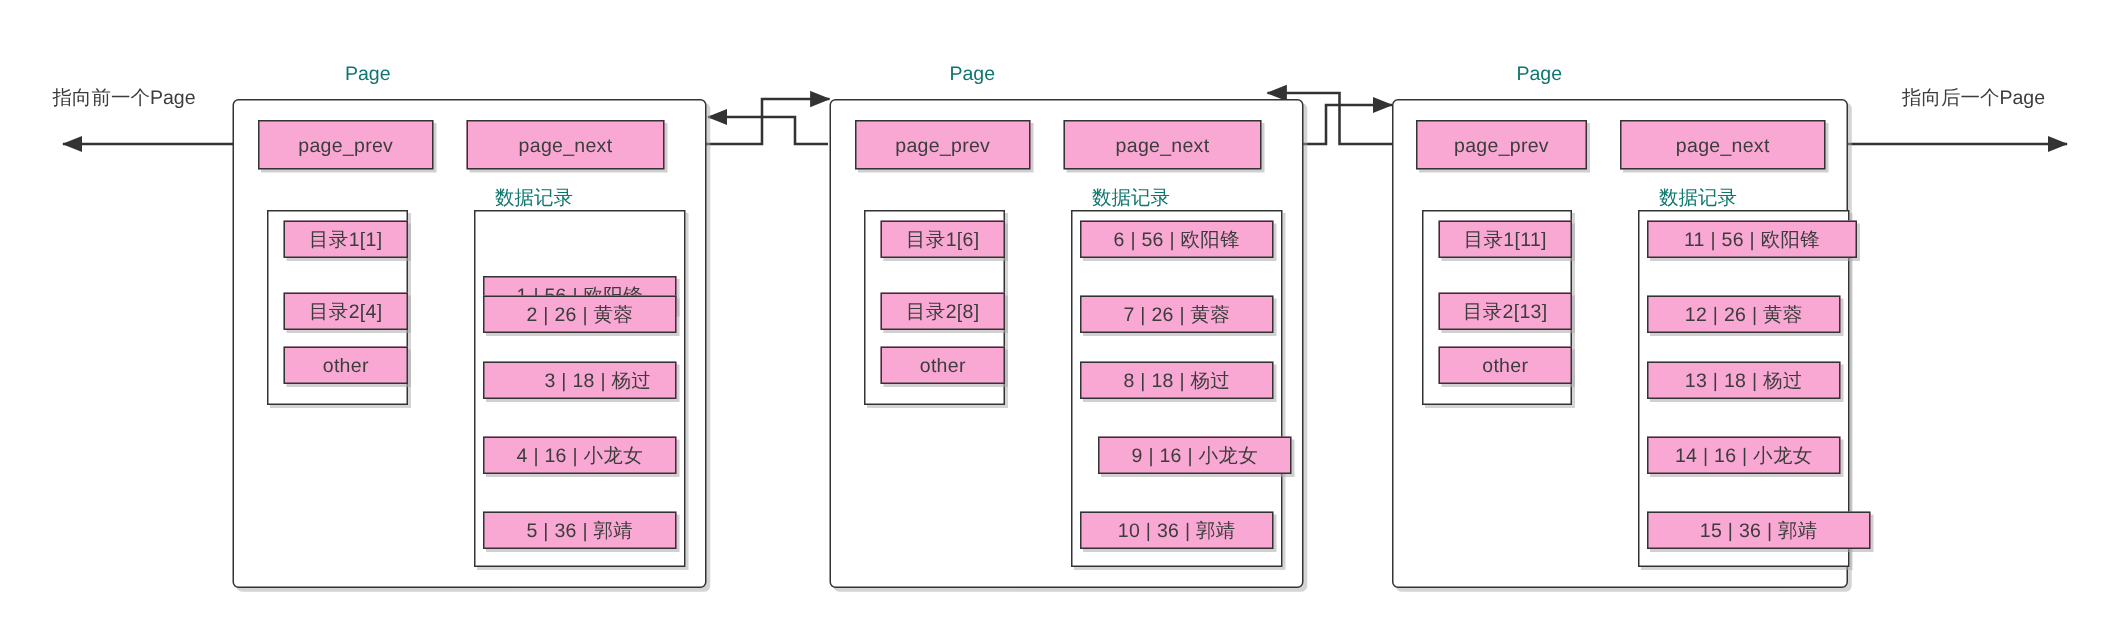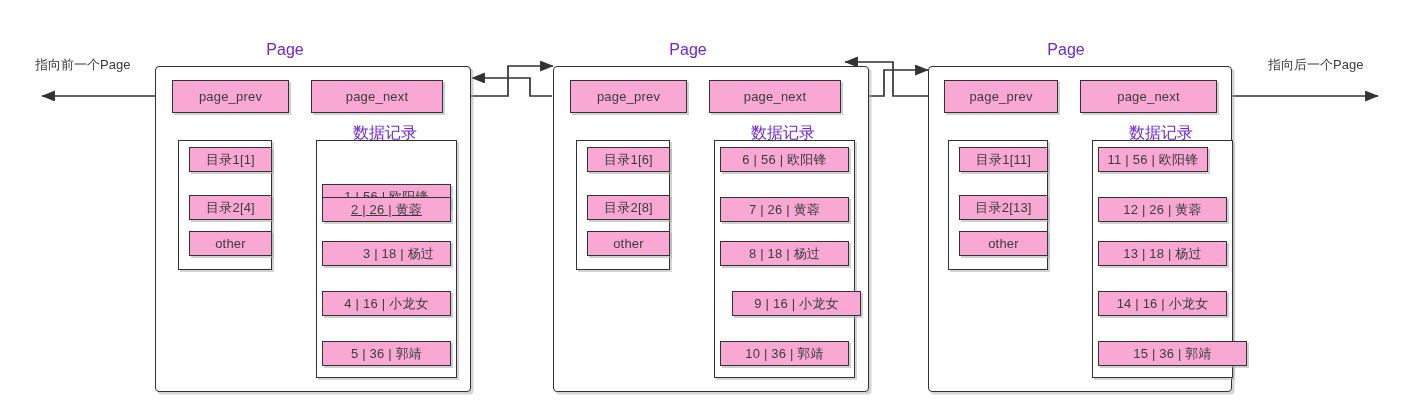--- a/index.html
+++ b/index.html
@@ -53,24 +53,24 @@
   }
   .group-frame {
     position: absolute;
     box-sizing: border-box;
     background: #ffffff;
     border: 1.6px solid #333333;
     box-shadow: 2px 2px 0 0 rgba(170,170,170,0.5);
   }
   .caption {
     position: absolute;
-    font-size: 16px;
-    color: #6d28d9;
+    font-size: 13px;
+    color: #0f766e;
     white-space: nowrap;
-    text-align: center;
+    text-align: left;
   }
   .edge-label {
     position: absolute;
     font-size: 13px;
     color: #3c3c3c;
     white-space: nowrap;
   }
   .rec {
     font-size: 13px;
   }
@@ -140,21 +140,21 @@
 
   <div class="caption" style="left:330px; top:123px; width:110px;">数据记录</div>
 
   <div class="group-frame" style="left:178px; top:140px; width:94px; height:130px;"></div>
   <div class="box" style="left:189px; top:147px; width:83px; height:25px;">目录1[1]</div>
   <div class="box" style="left:189px; top:195px; width:83px; height:25px;">目录2[4]</div>
   <div class="box" style="left:189px; top:231px; width:83px; height:25px;">other</div>
 
   <div class="group-frame" style="left:316px; top:140px; width:141px; height:238px;"></div>
   <div class="box rec" style="left:322px; top:147px; width:129px; height:25px;margin-top:37px;">1 | 56 | 欧阳锋</div>
-  <div class="box rec" style="left:322px; top:197px; width:129px; height:25px;text-decoration:underline;">2 | 26 | 黄蓉</div>
+  <div class="box rec" style="left:322px; top:197px; width:129px; height:25px;">2 | 26 | 黄蓉</div>
   <div class="box rec" style="left:322px; top:241px; width:129px; height:25px;padding-left:24px;">3 | 18 | 杨过</div>
   <div class="box rec" style="left:322px; top:291px; width:129px; height:25px;">4 | 16 | 小龙女</div>
   <div class="box rec" style="left:322px; top:341px; width:129px; height:25px;">5 | 36 | 郭靖</div>
 
   <div class="caption" style="left:633px; top:41px; width:110px;">Page</div>
   <div class="page-frame" style="left:553px; top:66px; width:316px; height:326px;"></div>
 
   <div class="box" style="left:570px; top:80px; width:117px; height:33px;">page_prev</div>
   <div class="box" style="left:709px; top:80px; width:132px; height:33px;">page_next</div>
 
@@ -179,19 +179,19 @@
   <div class="box" style="left:1080px; top:80px; width:137px; height:33px;">page_next</div>
 
   <div class="caption" style="left:1106px; top:123px; width:110px;">数据记录</div>
 
   <div class="group-frame" style="left:948px; top:140px; width:100px; height:130px;"></div>
   <div class="box" style="left:959px; top:147px; width:89px; height:25px;">目录1[11]</div>
   <div class="box" style="left:959px; top:195px; width:89px; height:25px;">目录2[13]</div>
   <div class="box" style="left:959px; top:231px; width:89px; height:25px;">other</div>
 
   <div class="group-frame" style="left:1092px; top:140px; width:141px; height:238px;"></div>
-  <div class="box rec" style="left:1098px; top:147px; width:110px; height:25px;">11 | 56 | 欧阳锋</div>
+  <div class="box rec" style="left:1098px; top:147px; width:140px; height:25px;">11 | 56 | 欧阳锋</div>
   <div class="box rec" style="left:1098px; top:197px; width:129px; height:25px;">12 | 26 | 黄蓉</div>
   <div class="box rec" style="left:1098px; top:241px; width:129px; height:25px;">13 | 18 | 杨过</div>
   <div class="box rec" style="left:1098px; top:291px; width:129px; height:25px;">14 | 16 | 小龙女</div>
   <div class="box rec" style="left:1098px; top:341px; width:149px; height:25px;">15 | 36 | 郭靖</div>
 
 </div>
 
 </body></html>

